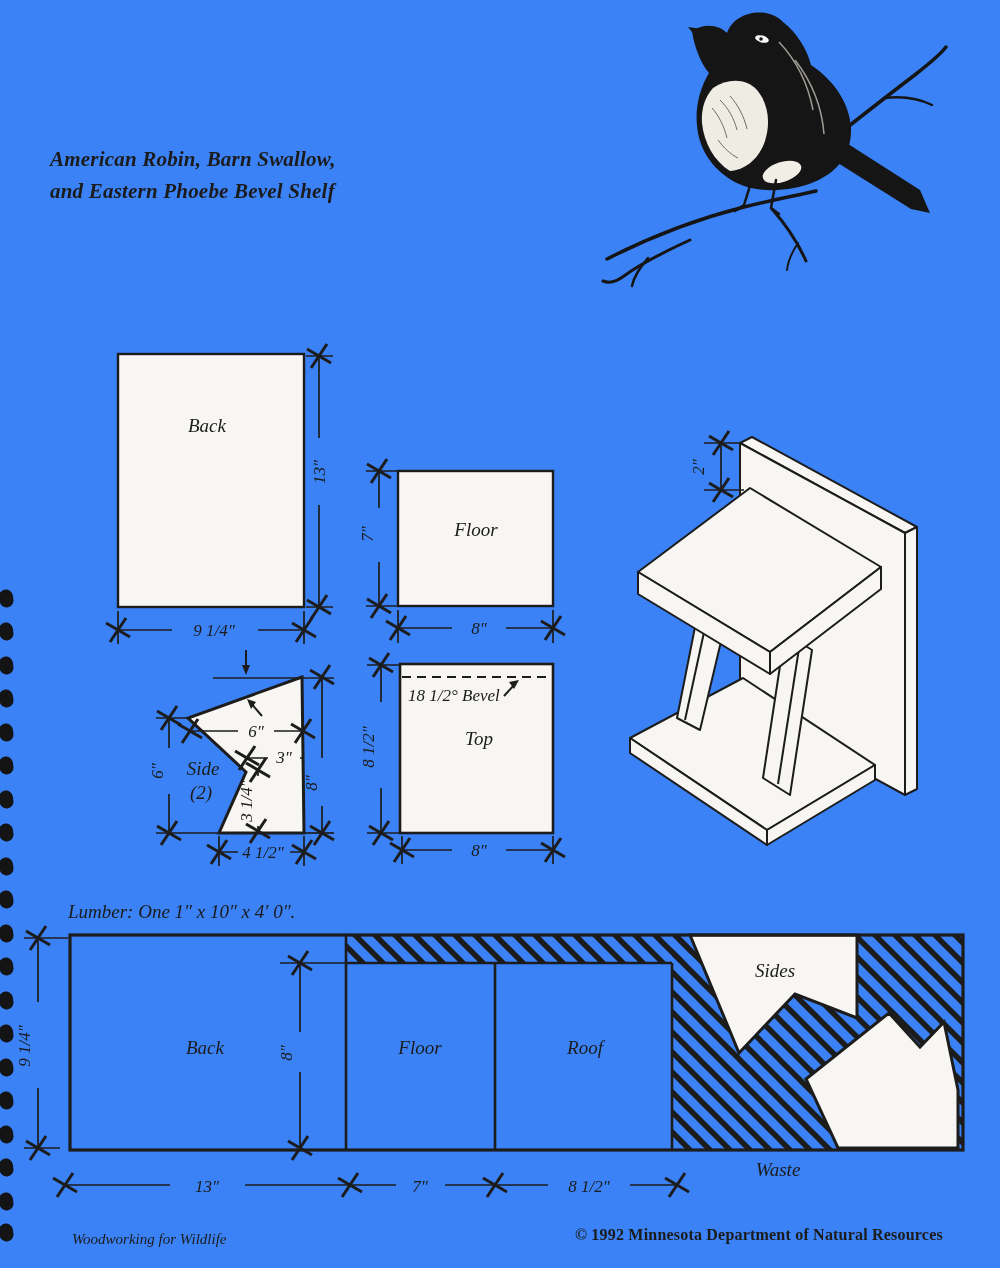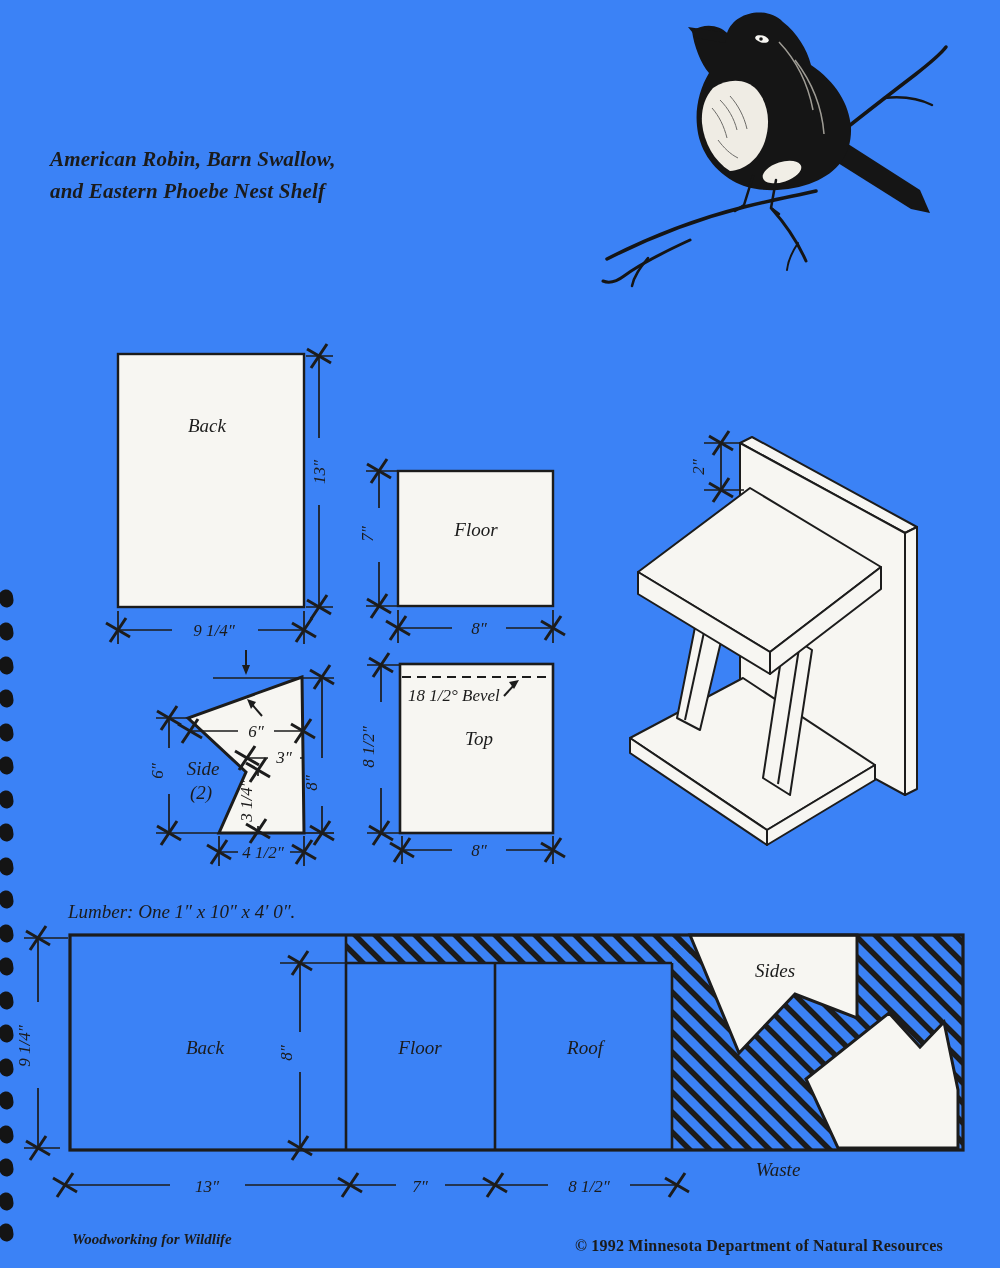--- a/index.html
+++ b/index.html
@@ -12,40 +12,40 @@
     position:absolute;left:50px;top:144px;
     font-style:italic;font-weight:bold;font-size:21px;line-height:1.5;
     letter-spacing:.2px;
   }
   .lumber{
     position:absolute;left:68px;top:901px;
     font-style:italic;font-size:19px;
   }
   .footer-left{
     position:absolute;left:72px;top:1231px;
-    font-style:italic;font-weight:bold;font-size:15px;
+    font-style:italic;font-weight:normal;font-size:15px;
   }
   .footer-right{
     position:absolute;left:575px;top:1226px;
-    font-weight:bold;font-size:16px;letter-spacing:.2px;margin-top:11px;
+    font-weight:bold;font-size:16px;letter-spacing:.2px;
   }
   svg.art{position:absolute;left:0;top:0;width:1000px;height:1268px;}
   svg text{font-family:"Liberation Serif",serif;font-style:italic;fill:#1b1b1b;}
   svg text.lbl{font-size:19px;}
   svg text.dim{font-size:17px;}
   svg text.small{font-size:17px;}
 </style>
 </head>
 <body>
 
 <div class="page">
 
   <div class="title">
     <div>American Robin, Barn Swallow,</div>
-    <div>and Eastern Phoebe Nest Shelf</div>
+    <div>and Eastern Phoebe Bevel Shelf</div>
   </div>
 
   <div class="lumber">Lumber: One 1″ x 10″ x 4′ 0″.</div>
   <div class="footer-left">Woodworking for Wildlife</div>
   <div class="footer-right">© 1992 Minnesota Department of Natural Resources</div>
 
   <svg class="art" viewBox="0 0 1000 1268">
     <defs>
       <path id="tick" d="M-8,12 L8,-12 M-12,-7 L12,7" stroke="#1c1c1c" stroke-width="3" fill="none"></path>
       <rect id="coil" x="-4" y="0" width="14" height="18" rx="7" fill="#141414" transform="rotate(-8)"></rect>

